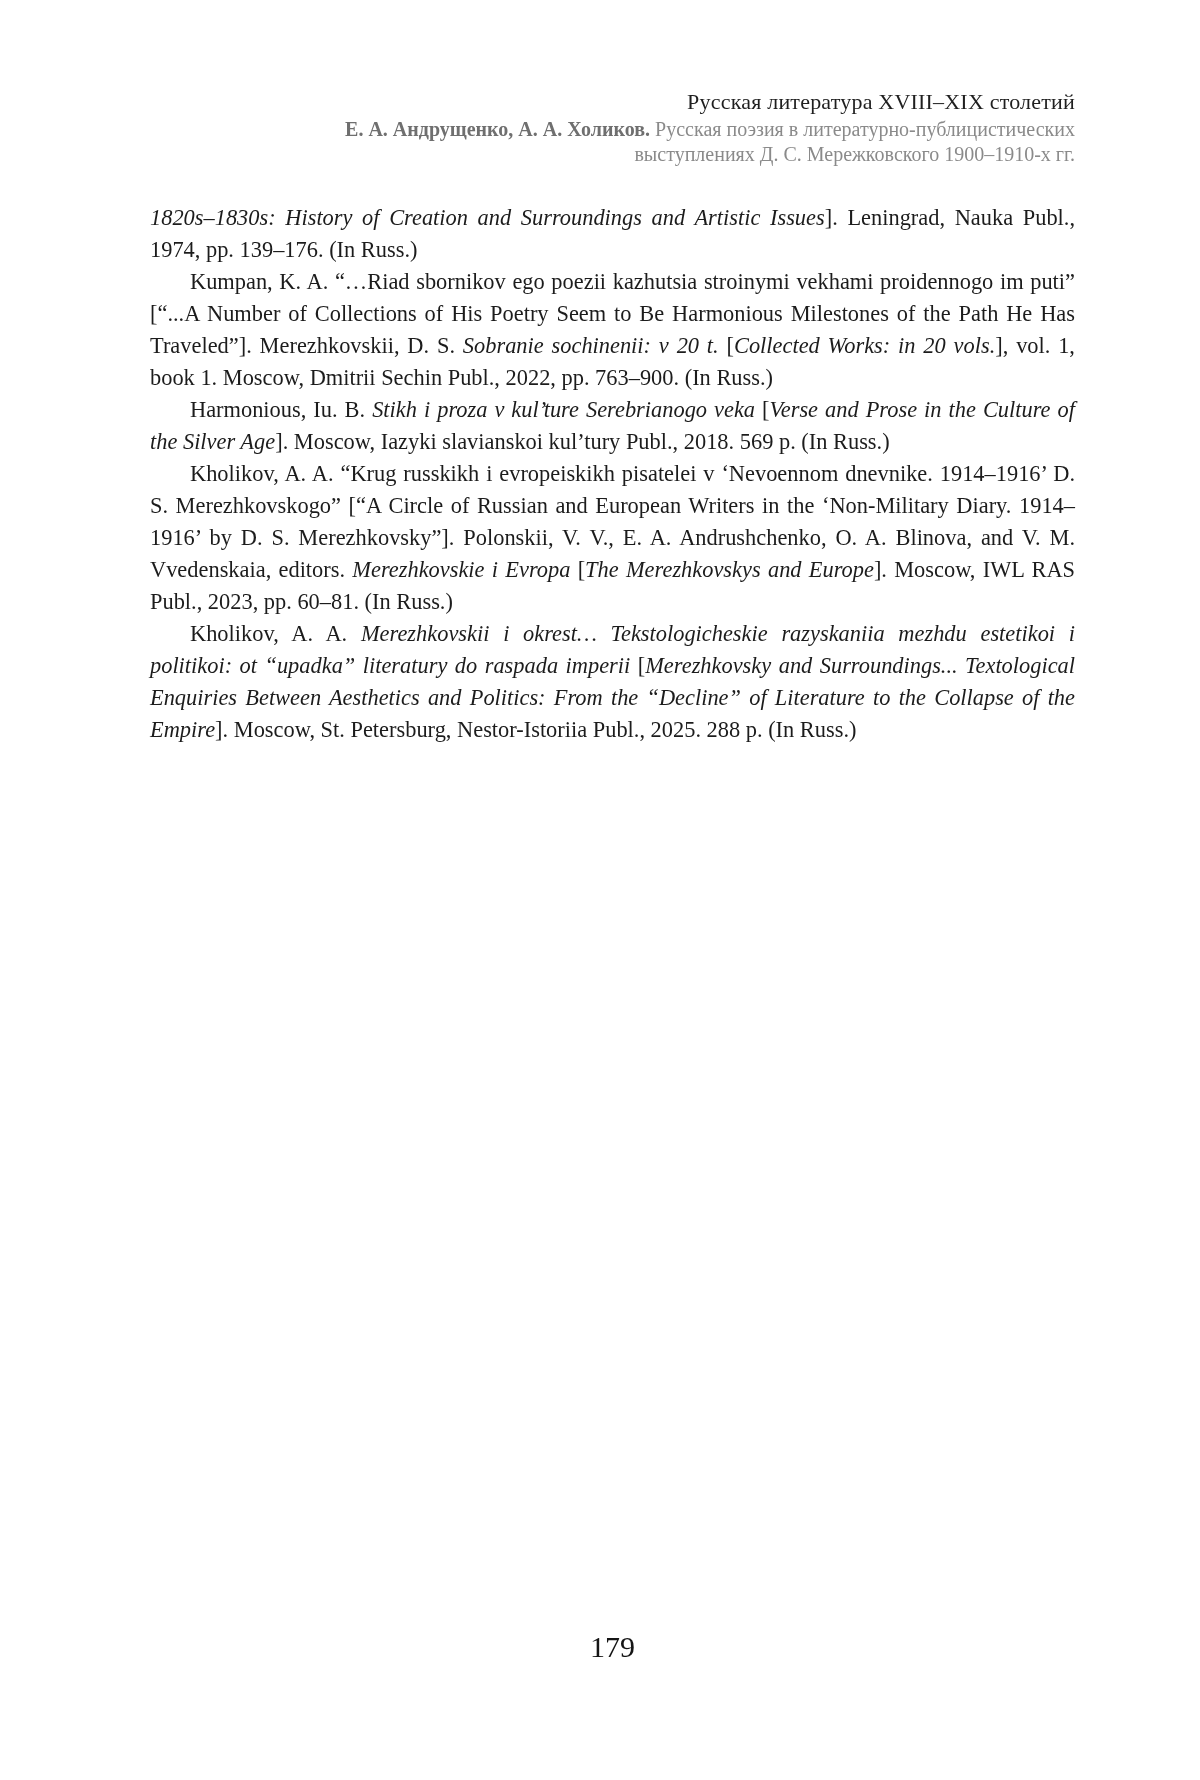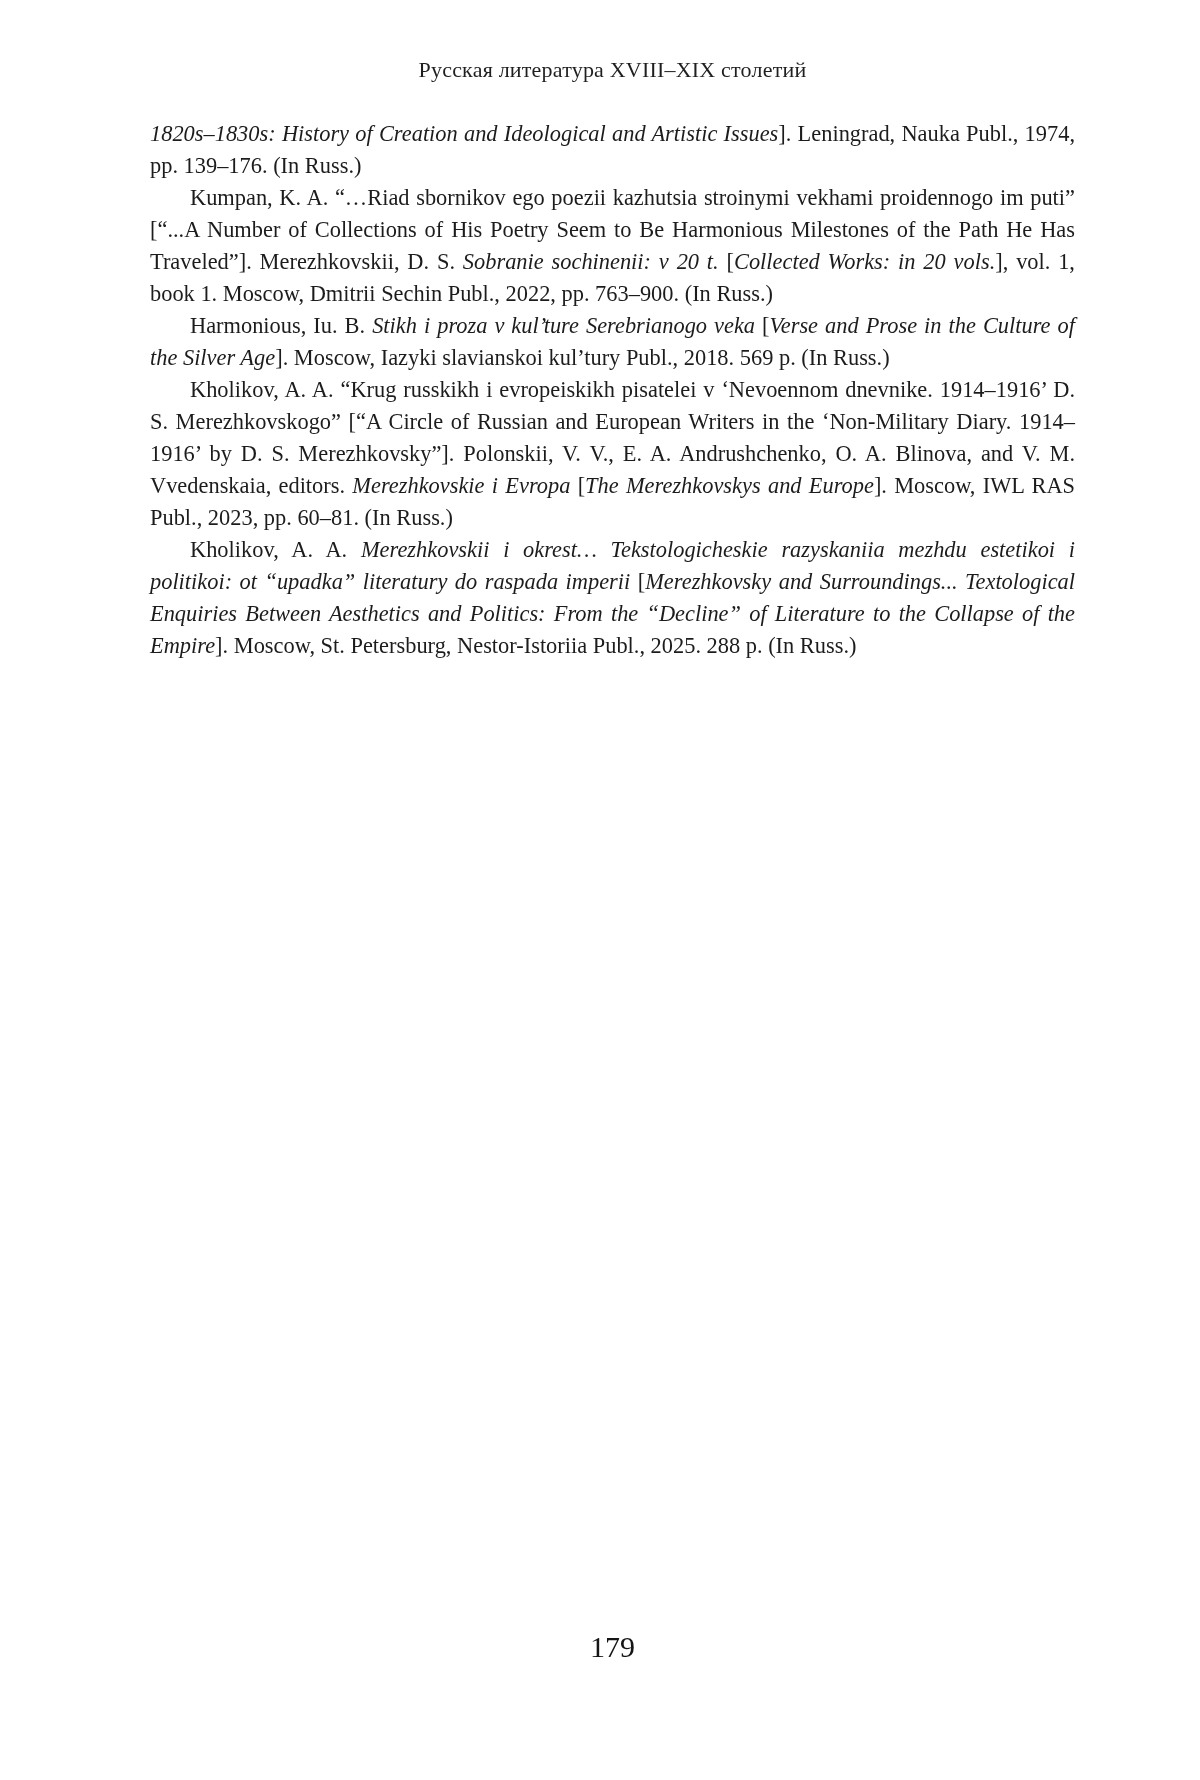--- a/index.html
+++ b/index.html
@@ -12,22 +12,22 @@
     font-family: "Liberation Serif", serif;
     overflow: hidden;
   }
   .content {
     position: absolute;
     left: 150px;
     top: 0;
     width: 925px;
   }
   .running-head {
-    padding-top: 56px;
-    text-align: center;
+    padding-top: 88px;
+    text-align: right;
   }
   .series-title {
     font-size: 22px;
     line-height: 27px;
     color: #1f1f1f;
     letter-spacing: 0.2px;
   }
   .article-ref {
     margin-top: 2px;
     font-size: 20px;
@@ -62,25 +62,28 @@
   }
 </style>
 </head>
 <body>
 
 <div class="page">
   <div class="content">
 
     <header class="running-head">
       <div class="series-title">Русская литература XVIII–XIX столетий</div>
+      <div class="article-ref">
+        <b>Е. А. Андрущенко, А. А. Холиков.</b><span> Русская поэзия в литературно-публицистических</span><br><span>выступлениях Д. С. Мережковского 1900–1910-х гг.</span>
+      </div>
     </header>
 
     <main class="bib">
 
-      <p class="para no-indent"><i>1820s–1830s: History of Creation and Ideological and Artistic Issues</i><span>]. Leningrad, Nauka Publ., 1974, pp. 139–176. (In Russ.)</span></p>
+      <p class="para no-indent"><i>1820s–1830s: History of Creation and Surroundings and Artistic Issues</i><span>]. Leningrad, Nauka Publ., 1974, pp. 139–176. (In Russ.)</span></p>
 
       <p class="para"><span>Kumpan, K. A. “…Riad sbornikov ego poezii kazhutsia stroinymi vekhami proidennogo im puti” [“...A Number of Collections of His Poetry Seem to Be Harmonious Milestones of the Path He Has Traveled”]. Merezhkovskii, D. S. </span><i>Sobranie sochinenii: v 20 t.</i><span> [</span><i>Collected Works: in 20 vols.</i><span>], vol. 1, book 1. Moscow, Dmitrii Sechin Publ., 2022, pp. 763–900. (In Russ.)</span></p>
 
       <p class="para"><span>Harmonious, Iu. B. </span><i>Stikh i proza v kul’ture Serebrianogo veka</i><span> [</span><i>Verse and Prose in the Culture of the Silver Age</i><span>]. Moscow, Iazyki slavianskoi kul’tury Publ., 2018. 569 p. (In Russ.)</span></p>
 
       <p class="para"><span>Kholikov, A. A. “Krug russkikh i evropeiskikh pisatelei v ‘Nevoennom dnevnike. 1914–1916’ D. S. Merezhkovskogo” [“A Circle of Russian and European Writers in the ‘Non-Military Diary. 1914–1916’ by D. S. Merezhkovsky”]. Polonskii, V. V., E. A. Andrushchenko, O. A. Blinova, and V. M. Vvedenskaia, editors. </span><i>Merezhkovskie i Evropa</i><span> [</span><i>The Merezhkovskys and Europe</i><span>]. Moscow, IWL RAS Publ., 2023, pp. 60–81. (In Russ.)</span></p>
 
       <p class="para"><span>Kholikov, A. A. </span><i>Merezhkovskii i okrest… Tekstologicheskie razyskaniia mezhdu estetikoi i politikoi: ot “upadka” literatury do raspada imperii</i><span> [</span><i>Merezhkovsky and Surroundings... Textological Enquiries Between Aesthetics and Politics: From the “Decline” of Literature to the Collapse of the Empire</i><span>]. Moscow, St. Petersburg, Nestor-Istoriia Publ., 2025. 288 p. (In Russ.)</span></p>
 
     </main>

